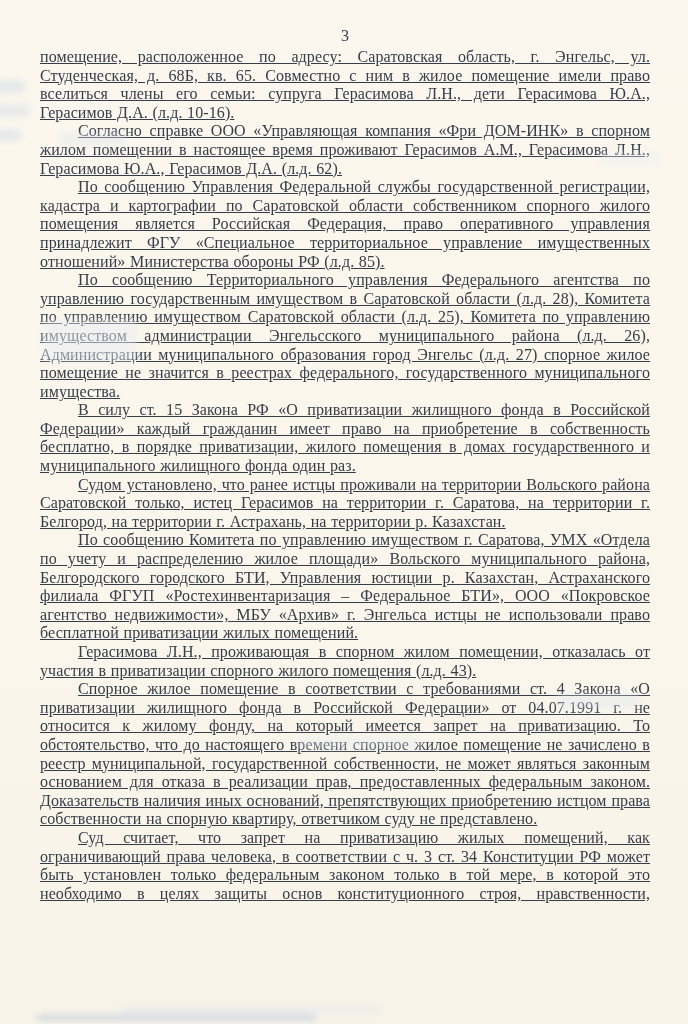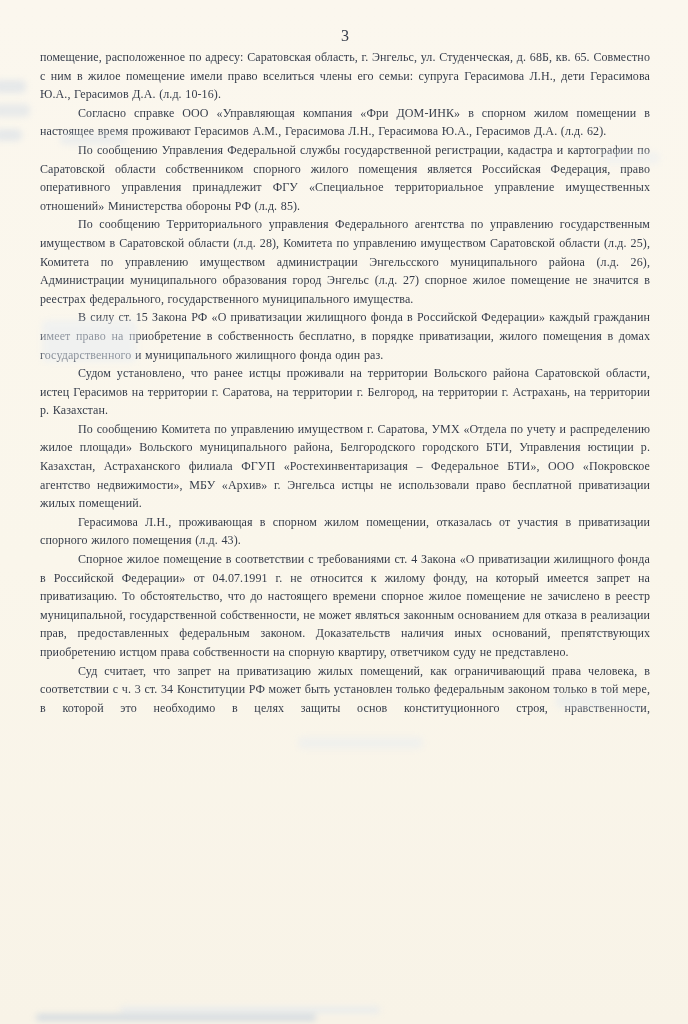--- a/index.html
+++ b/index.html
@@ -20,25 +20,26 @@
     width: 610px;
   }
   .page-number {
     text-align: center;
     font-size: 16px;
     line-height: 19px;
     margin-bottom: 3px;
   }
   .text-col p {
     margin: 0;
-    font-size: 12px;
+    font-size: 16px;
     line-height: 18.6px;
     text-align: justify;
     letter-spacing: 0.1px;
     word-spacing: 0.5px;
+    text-decoration: underline;
   }
   .text-col p.ind { text-indent: 38px; }
   .text-col p.jlast { text-align-last: justify; }
   
   .smudge {
     position: absolute;
     border-radius: 5px;
     filter: blur(3px);
     pointer-events: none;
   }
@@ -59,21 +60,21 @@
 <div class="page">
 
   <div class="text-col">
     <div class="page-number">3</div>
 
     <p>помещение, расположенное по адресу: Саратовская область, г. Энгельс, ул. Студенческая, д. 68Б, кв. 65. Совместно с ним в жилое помещение имели право вселиться члены его семьи: супруга Герасимова Л.Н., дети Герасимова Ю.А., Герасимов Д.А. (л.д. 10-16).</p>
     <p class="ind">Согласно справке ООО «Управляющая компания «Фри ДОМ-ИНК» в спорном жилом помещении в настоящее время проживают Герасимов А.М., Герасимова Л.Н., Герасимова Ю.А., Герасимов Д.А. (л.д. 62).</p>
     <p class="ind">По сообщению Управления Федеральной службы государственной регистрации, кадастра и картографии по Саратовской области собственником спорного жилого помещения является Российская Федерация, право оперативного управления принадлежит ФГУ «Специальное территориальное управление имущественных отношений» Министерства обороны РФ (л.д. 85).</p>
     <p class="ind">По сообщению Территориального управления Федерального агентства по управлению государственным имуществом в Саратовской области (л.д. 28), Комитета по управлению имуществом Саратовской области (л.д. 25), Комитета по управлению имуществом администрации Энгельсского муниципального района (л.д. 26), Администрации муниципального образования город Энгельс (л.д. 27) спорное жилое помещение не значится в реестрах федерального, государственного муниципального имущества.</p>
     <p class="ind">В силу ст. 15 Закона РФ «О приватизации жилищного фонда в Российской Федерации» каждый гражданин имеет право на приобретение в собственность бесплатно, в порядке приватизации, жилого помещения в домах государственного и муниципального жилищного фонда один раз.</p>
-    <p class="ind">Судом установлено, что ранее истцы проживали на территории Вольского района Саратовской области, истец Герасимов на территории г. Саратова, на территории г. Белгород, на территории г. Астрахань, на территории р. Казахстан.</p>
+    <p class="ind">Судом установлено, что ранее истцы проживали на территории Вольского района Саратовской только, истец Герасимов на территории г. Саратова, на территории г. Белгород, на территории г. Астрахань, на территории р. Казахстан.</p>
     <p class="ind">По сообщению Комитета по управлению имуществом г. Саратова, УМХ «Отдела по учету и распределению жилое площади» Вольского муниципального района, Белгородского городского БТИ, Управления юстиции р. Казахстан, Астраханского филиала ФГУП «Ростехинвентаризация – Федеральное БТИ», ООО «Покровское агентство недвижимости», МБУ «Архив» г. Энгельса истцы не использовали право бесплатной приватизации жилых помещений.</p>
     <p class="ind">Герасимова Л.Н., проживающая в спорном жилом помещении,  отказалась от участия в приватизации спорного жилого помещения (л.д. 43).</p>
     <p class="ind">Спорное жилое помещение в соответствии с требованиями ст. 4 Закона «О приватизации жилищного фонда в Российской Федерации» от 04.07.1991 г. не относится к жилому фонду, на который имеется запрет на приватизацию. То обстоятельство, что до настоящего времени спорное жилое помещение не зачислено в реестр муниципальной, государственной собственности, не может являться законным основанием для отказа в реализации прав, предоставленных федеральным законом. Доказательств наличия иных оснований, препятствующих приобретению истцом права собственности на спорную квартиру, ответчиком суду не представлено.</p>
     <p class="ind jlast">Суд считает, что запрет на приватизацию жилых помещений, как ограничивающий права человека, в соответствии с ч. 3 ст. 34 Конституции РФ может быть установлен только федеральным законом только в той мере, в которой это необходимо в целях защиты основ конституционного строя, нравственности,</p>
   </div>
 
   <div class="smudge sm-left1"></div>
   <div class="smudge sm-left2"></div>
   <div class="smudge sm-left3"></div>
   <div class="smudge sm-left4"></div>

